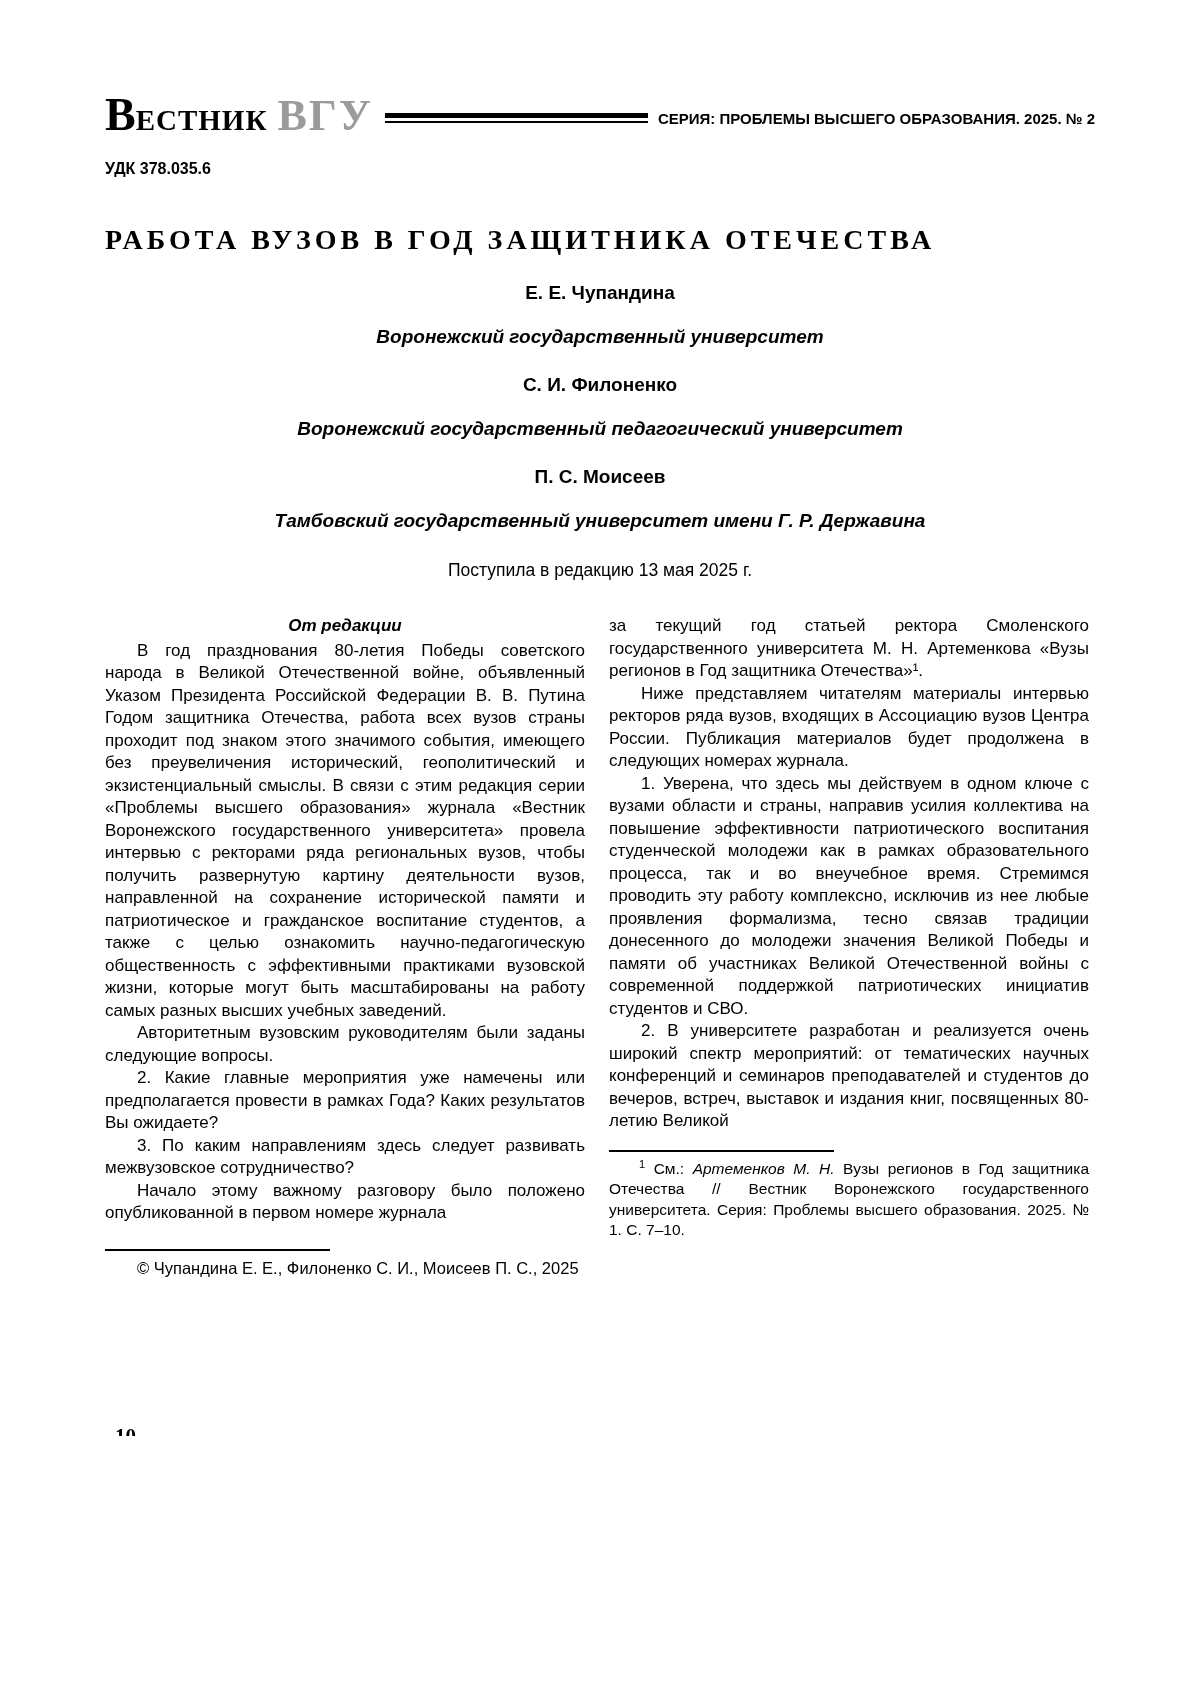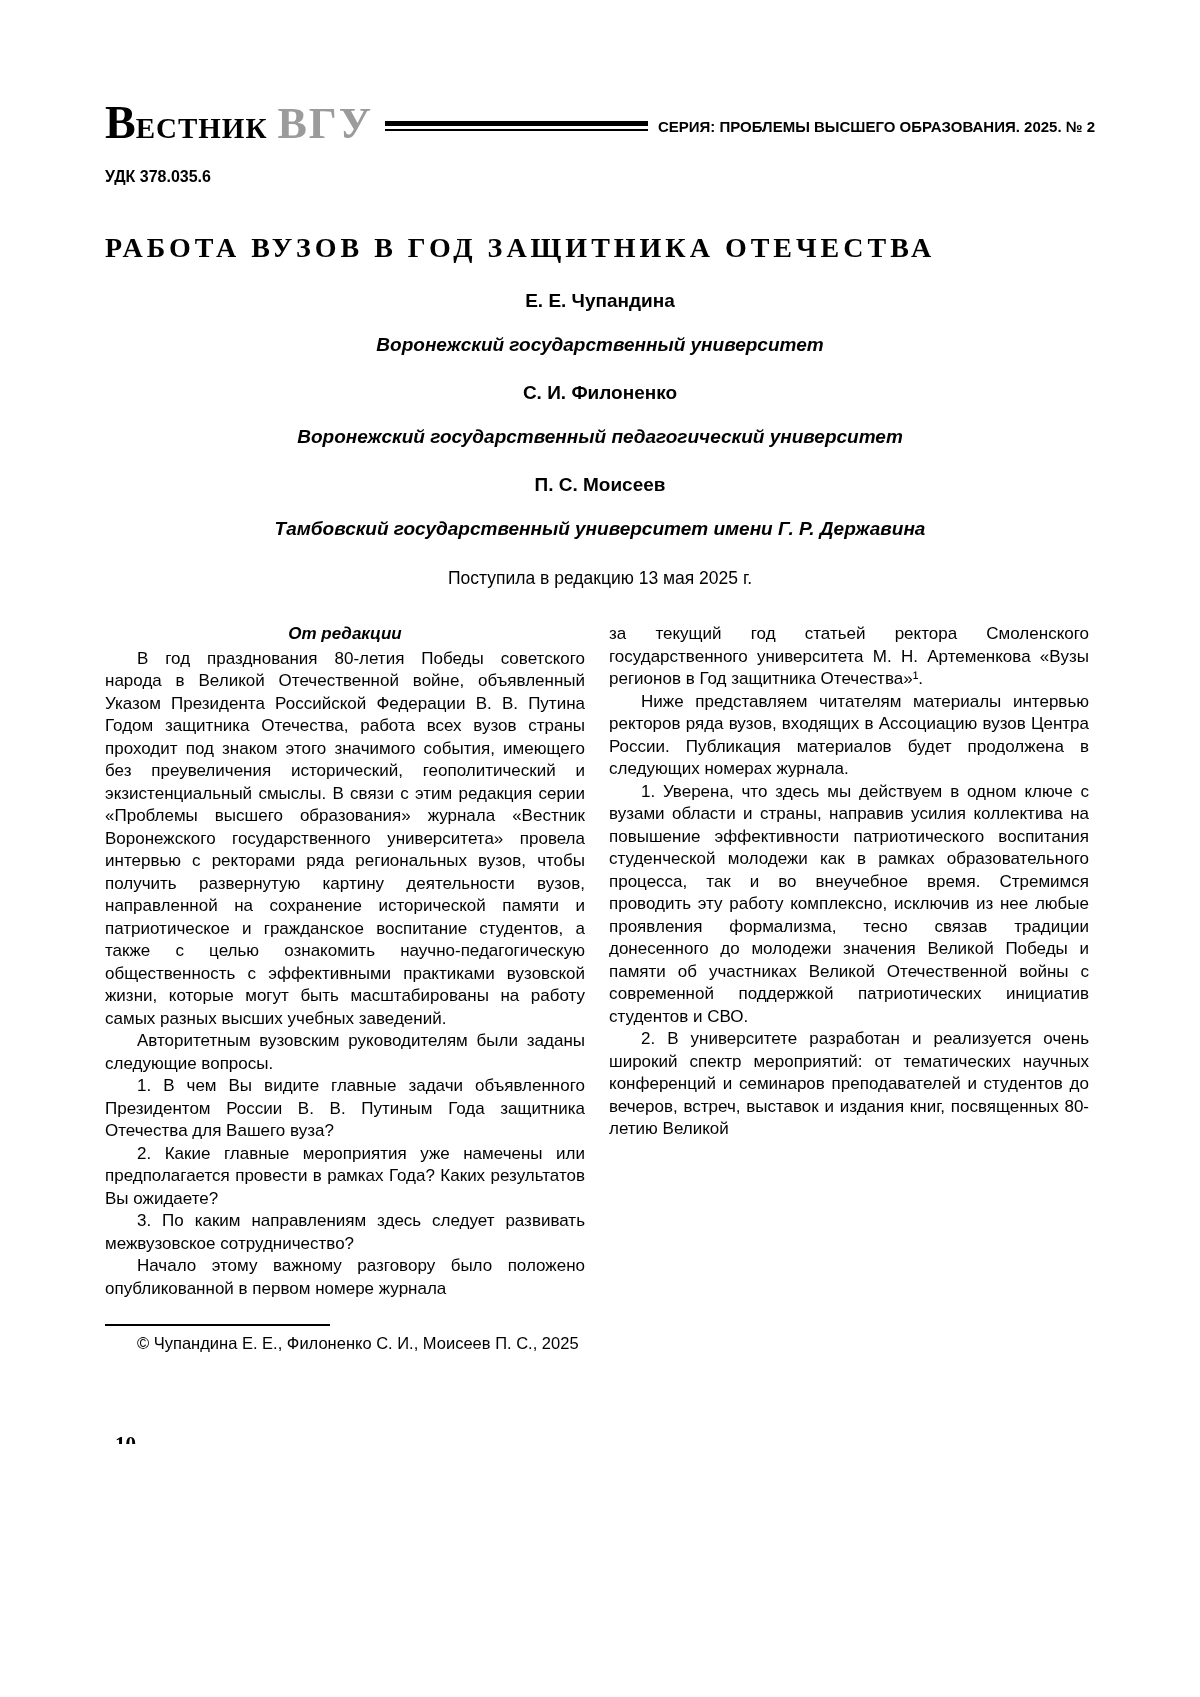--- a/index.html
+++ b/index.html
@@ -1,21 +1,21 @@
 <!DOCTYPE html>
 <html lang="ru"><head>
 <meta charset="utf-8">
 <style>
   * { box-sizing: border-box; }
   html, body { margin: 0; padding: 0; background: #ffffff; }
   .page {
     position: relative;
     width: 1200px;
     height: 1436px;
-    margin: 8px auto;
+    margin: 0 auto;
     background: #ffffff;
     color: #000;
     font-family: "Liberation Sans", sans-serif;
     padding: 92px 105px 0 105px;
     overflow: hidden;
   }
 
   
   .masthead { display: flex; align-items: center; }
   .logo { white-space: nowrap; font-family: "Liberation Serif", serif; font-weight: bold; line-height: 1; }
@@ -107,35 +107,38 @@
     <div class="author-affil">Тамбовский государственный университет имени Г. Р. Державина</div>
     <div class="received">Поступила в редакцию 13 мая 2025 г.</div>
   </div>
 
   <div class="columns">
 
     <div class="col">
       <div class="section-heading">От редакции</div>
       <p class="indent">В год празднования 80-летия Победы советского народа в Великой Отечественной войне, объявленный Указом Президента Российской Федерации В. В. Путина Годом защитника Отечества, работа всех вузов страны проходит под знаком этого значимого события, имеющего без преувеличения исторический, геополитический и экзистенциальный смыслы. В связи с этим редакция серии «Проблемы высшего образования» журнала «Вестник Воронежского государственного университета» провела интервью с ректорами ряда региональных вузов, чтобы получить развернутую картину деятельности вузов, направленной на сохранение исторической памяти и патриотическое и гражданское воспитание студентов, а также с целью ознакомить научно-педагогическую общественность с эффективными практиками вузовской жизни, которые могут быть масштабированы на работу самых разных высших учебных заведений.</p>
       <p class="indent">Авторитетным вузовским руководителям были заданы следующие вопросы.</p>
-      <p class="indent">1. В чем Вы видите главные задачи объявленного Президентом России В. В. Путиным Года защитника Отечества для Вашего вуза?</p>
       <p class="indent">2. Какие главные мероприятия уже намечены или предполагается провести в рамках Года? Каких результатов Вы ожидаете?</p>
       <p class="indent">3. По каким направлениям здесь следует развивать межвузовское сотрудничество?</p>
       <p class="indent">Начало этому важному разговору было положено опубликованной в первом номере журнала</p>
       <div class="copyright-block">
         <div class="fn-sep"></div>
         <p class="copyright">© Чупандина Е. Е., Филоненко С. И., Моисеев П. С., 2025</p>
       </div>
     </div>
 
     <div class="col">
       <p class="noindent">за текущий год статьей ректора Смоленского государственного университета М. Н. Артеменкова «Вузы регионов в Год защитника Отечества»¹.</p>
       <p class="indent">Ниже представляем читателям материалы интервью ректоров ряда вузов, входящих в Ассоциацию вузов Центра России. Публикация материалов будет продолжена в следующих номерах журнала.</p>
       <p class="indent">1. Уверена, что здесь мы действуем в одном ключе с вузами области и страны, направив усилия коллектива на повышение эффективности патриотического воспитания студенческой молодежи как в рамках образовательного процесса, так и во внеучебное время. Стремимся проводить эту работу комплексно, исключив из нее любые проявления формализма, тесно связав традиции донесенного до молодежи значения Великой Победы и памяти об участниках Великой Отечественной войны с современной поддержкой патриотических инициатив студентов и СВО.</p>
       <p class="indent">2. В университете разработан и реализуется очень широкий спектр мероприятий: от тематических научных конференций и семинаров преподавателей и студентов до вечеров, встреч, выставок и издания книг, посвященных 80-летию Великой</p>
+      <div class="footnote-block">
+        <div class="fn-sep"></div>
+        <p class="footnote-text"><sup>1</sup><span> См.: </span><i>Артеменков М. Н.</i><span> Вузы регионов в Год защитника Отечества // Вестник Воронежского государственного университета. Серия: Проблемы высшего образования. 2025. № 1. С. 7–10.</span></p>
+      </div>
     </div>
 
   </div>
 
   <footer class="page-footer">
     <span class="pageno">10</span>
     <div class="footer-rule"></div>
   </footer>
 
 </div>

